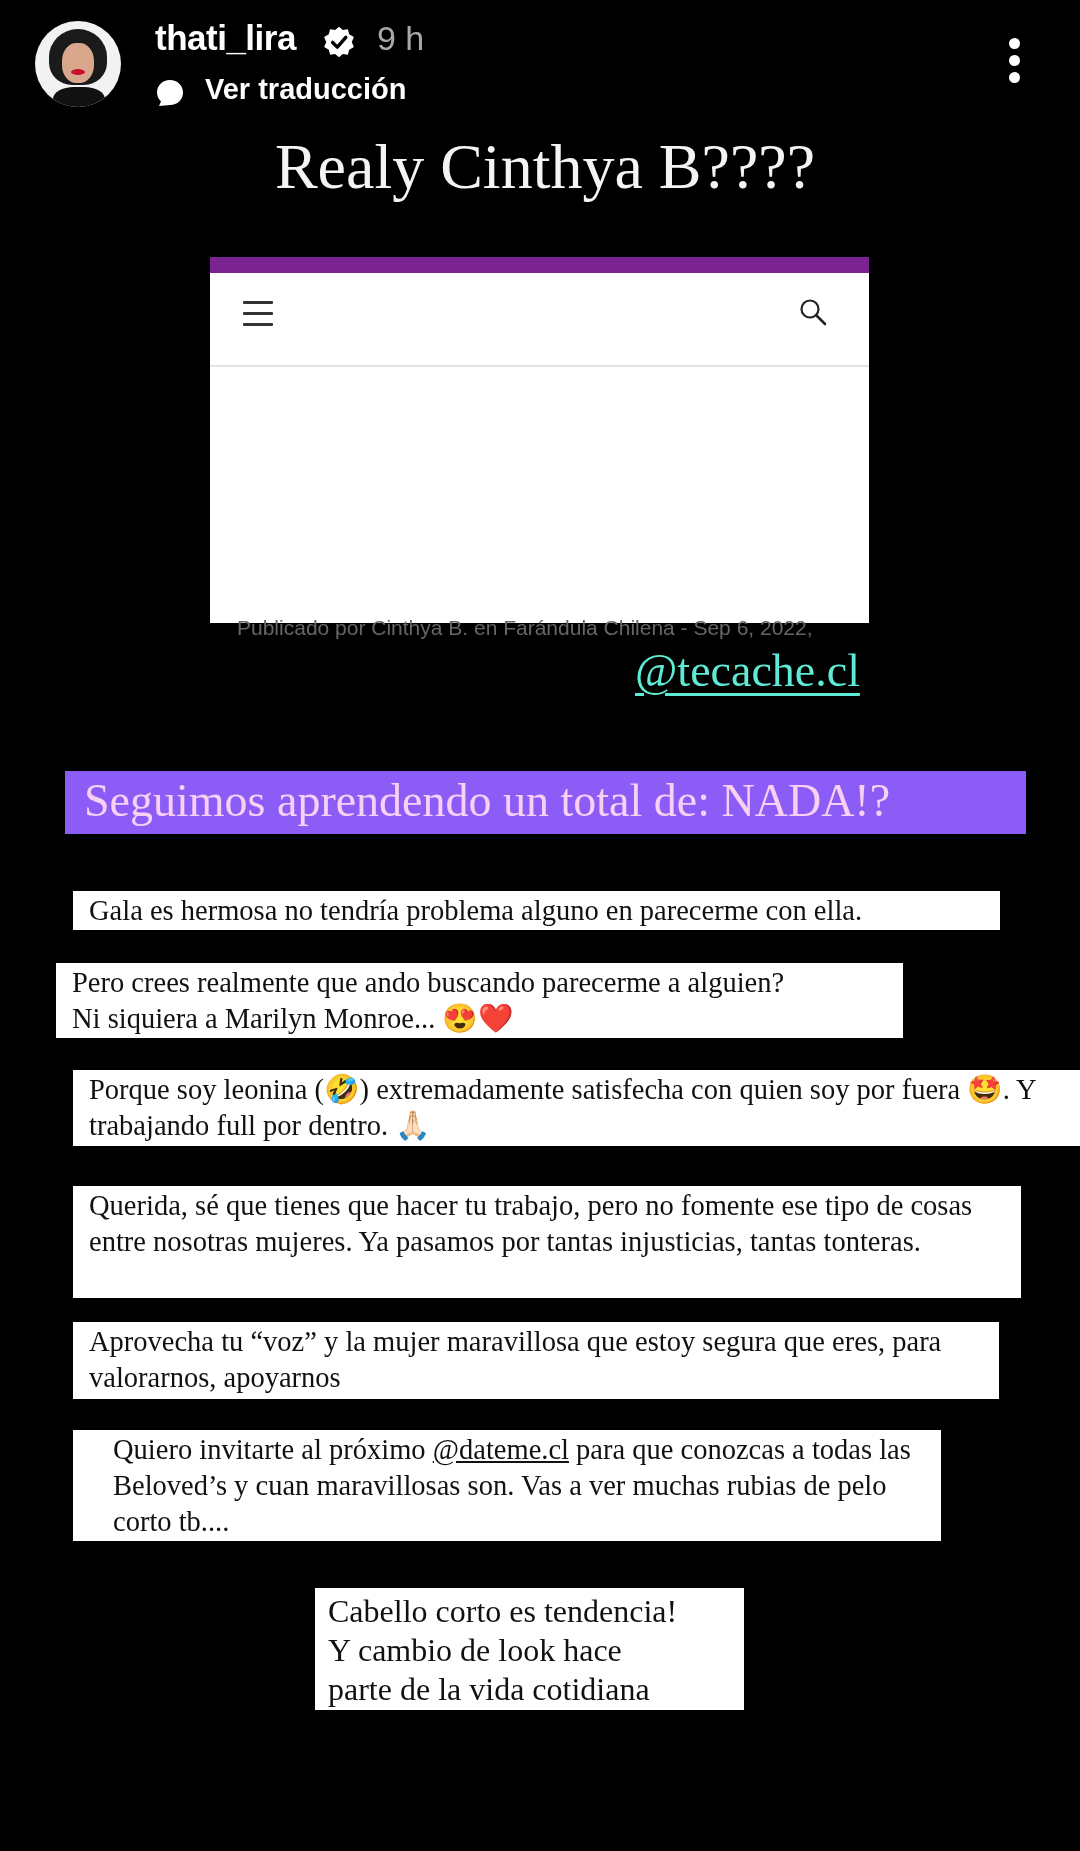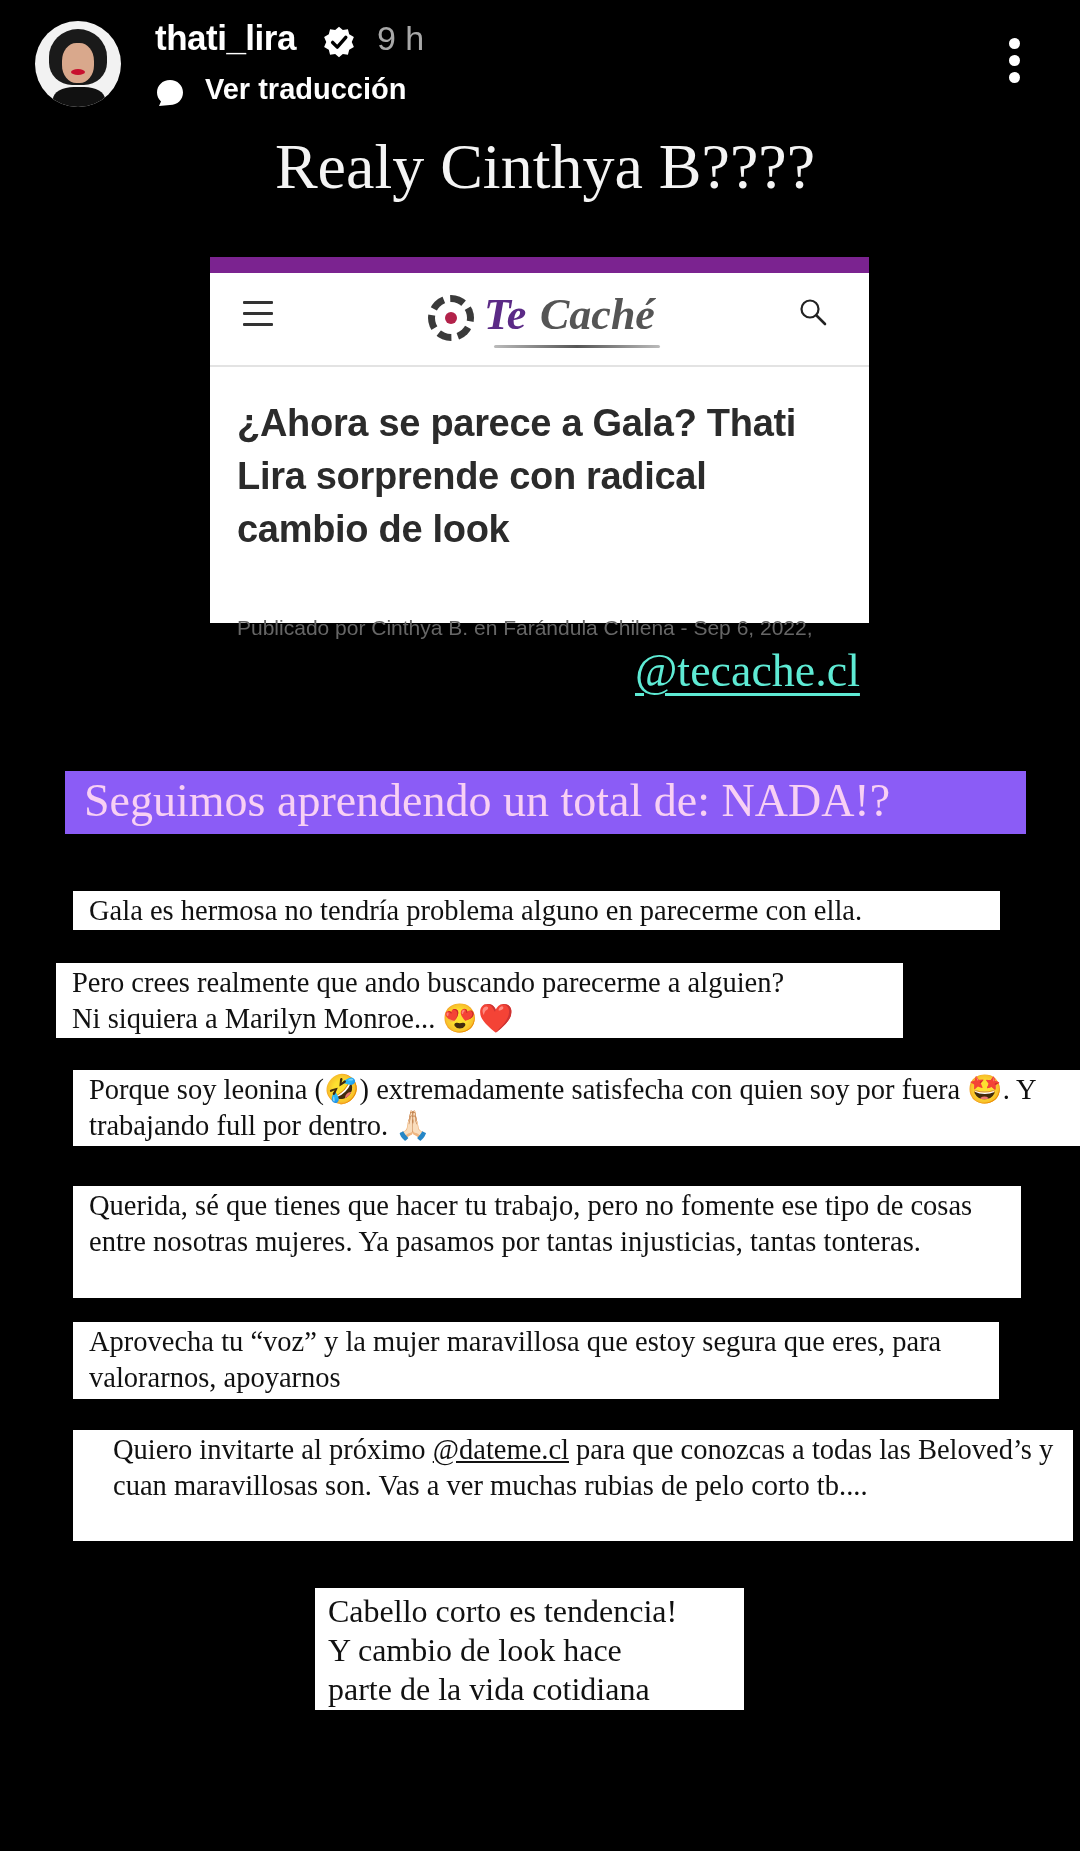--- a/index.html
+++ b/index.html
@@ -75,44 +75,37 @@
 
 <div class="abs title">Realy Cinthya B????</div>
 
 <div class="abs card">
   <div class="topbar"></div>
   <div class="hamburger">
       <i></i>
       <i></i>
       <i></i>
     </div>
-  <div class="logo">
-    <div class="logo-mark"></div>
-    <span class="logo-te">Te</span>
-    <span class="logo-cache">Caché</span>
-    <div class="logo-underline"></div>
-  </div>
   <svg class="search" viewBox="0 0 30 30">
     <circle cx="12" cy="12" r="8.5" fill="none" stroke="#222" stroke-width="2.2"></circle>
     <line x1="18.5" y1="18.5" x2="27" y2="27" stroke="#222" stroke-width="2.6" stroke-linecap="round"></line>
   </svg>
   <div class="divider"></div>
-  <div class="headline">¿Ahora se parece a Gala? Thati Lira sorprende con radical cambio de look</div>
   <div class="byline">Publicado por Cinthya B. en Farándula Chilena - Sep 6, 2022,</div>
 </div>
 
 <div class="abs tag">@tecache.cl</div>
 
 <div class="abs banner">
   <span>Seguimos aprendendo un total de:  NADA!?</span>
 </div>
 
 <div class="abs box" style="left:73px; top:891px; width:927px; height:39px;">Gala es hermosa no tendría problema alguno  en parecerme con ella.</div>
 <div class="abs box" style="left:56px; top:963px; width:847px; height:75px;">Pero crees realmente que ando buscando parecerme a alguien?
 Ni siquiera a Marilyn Monroe... 😍❤️</div>
 <div class="abs box" style="left:73px; top:1070px; width:1028px; height:76px;font-family:Liberation Serif, serif;">Porque soy leonina (🤣) extremadamente satisfecha con quien soy por fuera 🤩. Y trabajando full por dentro. 🙏🏻</div>
 <div class="abs box" style="left:73px; top:1178px; width:948px; height:112px;margin-top:8px;">Querida, sé que tienes que hacer tu trabajo, pero  no fomente ese tipo de cosas entre nosotras mujeres. Ya pasamos por tantas injusticias, tantas tonteras.</div>
 <div class="abs box" style="left:73px; top:1322px; width:926px; height:77px;">Aprovecha tu “voz” y la mujer maravillosa que estoy segura que eres, para valorarnos, apoyarnos</div>
-<div class="abs box" style="left:73px; top:1430px; width:1000px; height:111px;padding-left:40px;"><span>Quiero invitarte al próximo </span><span class="link">@dateme.cl</span><span> para que conozcas a todas las Beloved’s y cuan maravillosas son. Vas a ver muchas rubias de pelo corto tb....</span></div>
+<div class="abs box" style="left:73px; top:1430px; width:868px; height:111px;padding-left:40px;"><span>Quiero invitarte al próximo </span><span class="link">@dateme.cl</span><span> para que conozcas a todas las Beloved’s y cuan maravillosas son. Vas a ver muchas rubias de pelo corto tb....</span></div>
 
 <div class="abs box box7" style="left:315px; top:1588px; width:429px; height:122px;">Cabello corto es tendencia!
 Y cambio de look hace
 parte de la vida cotidiana</div>
 
 </body></html>

